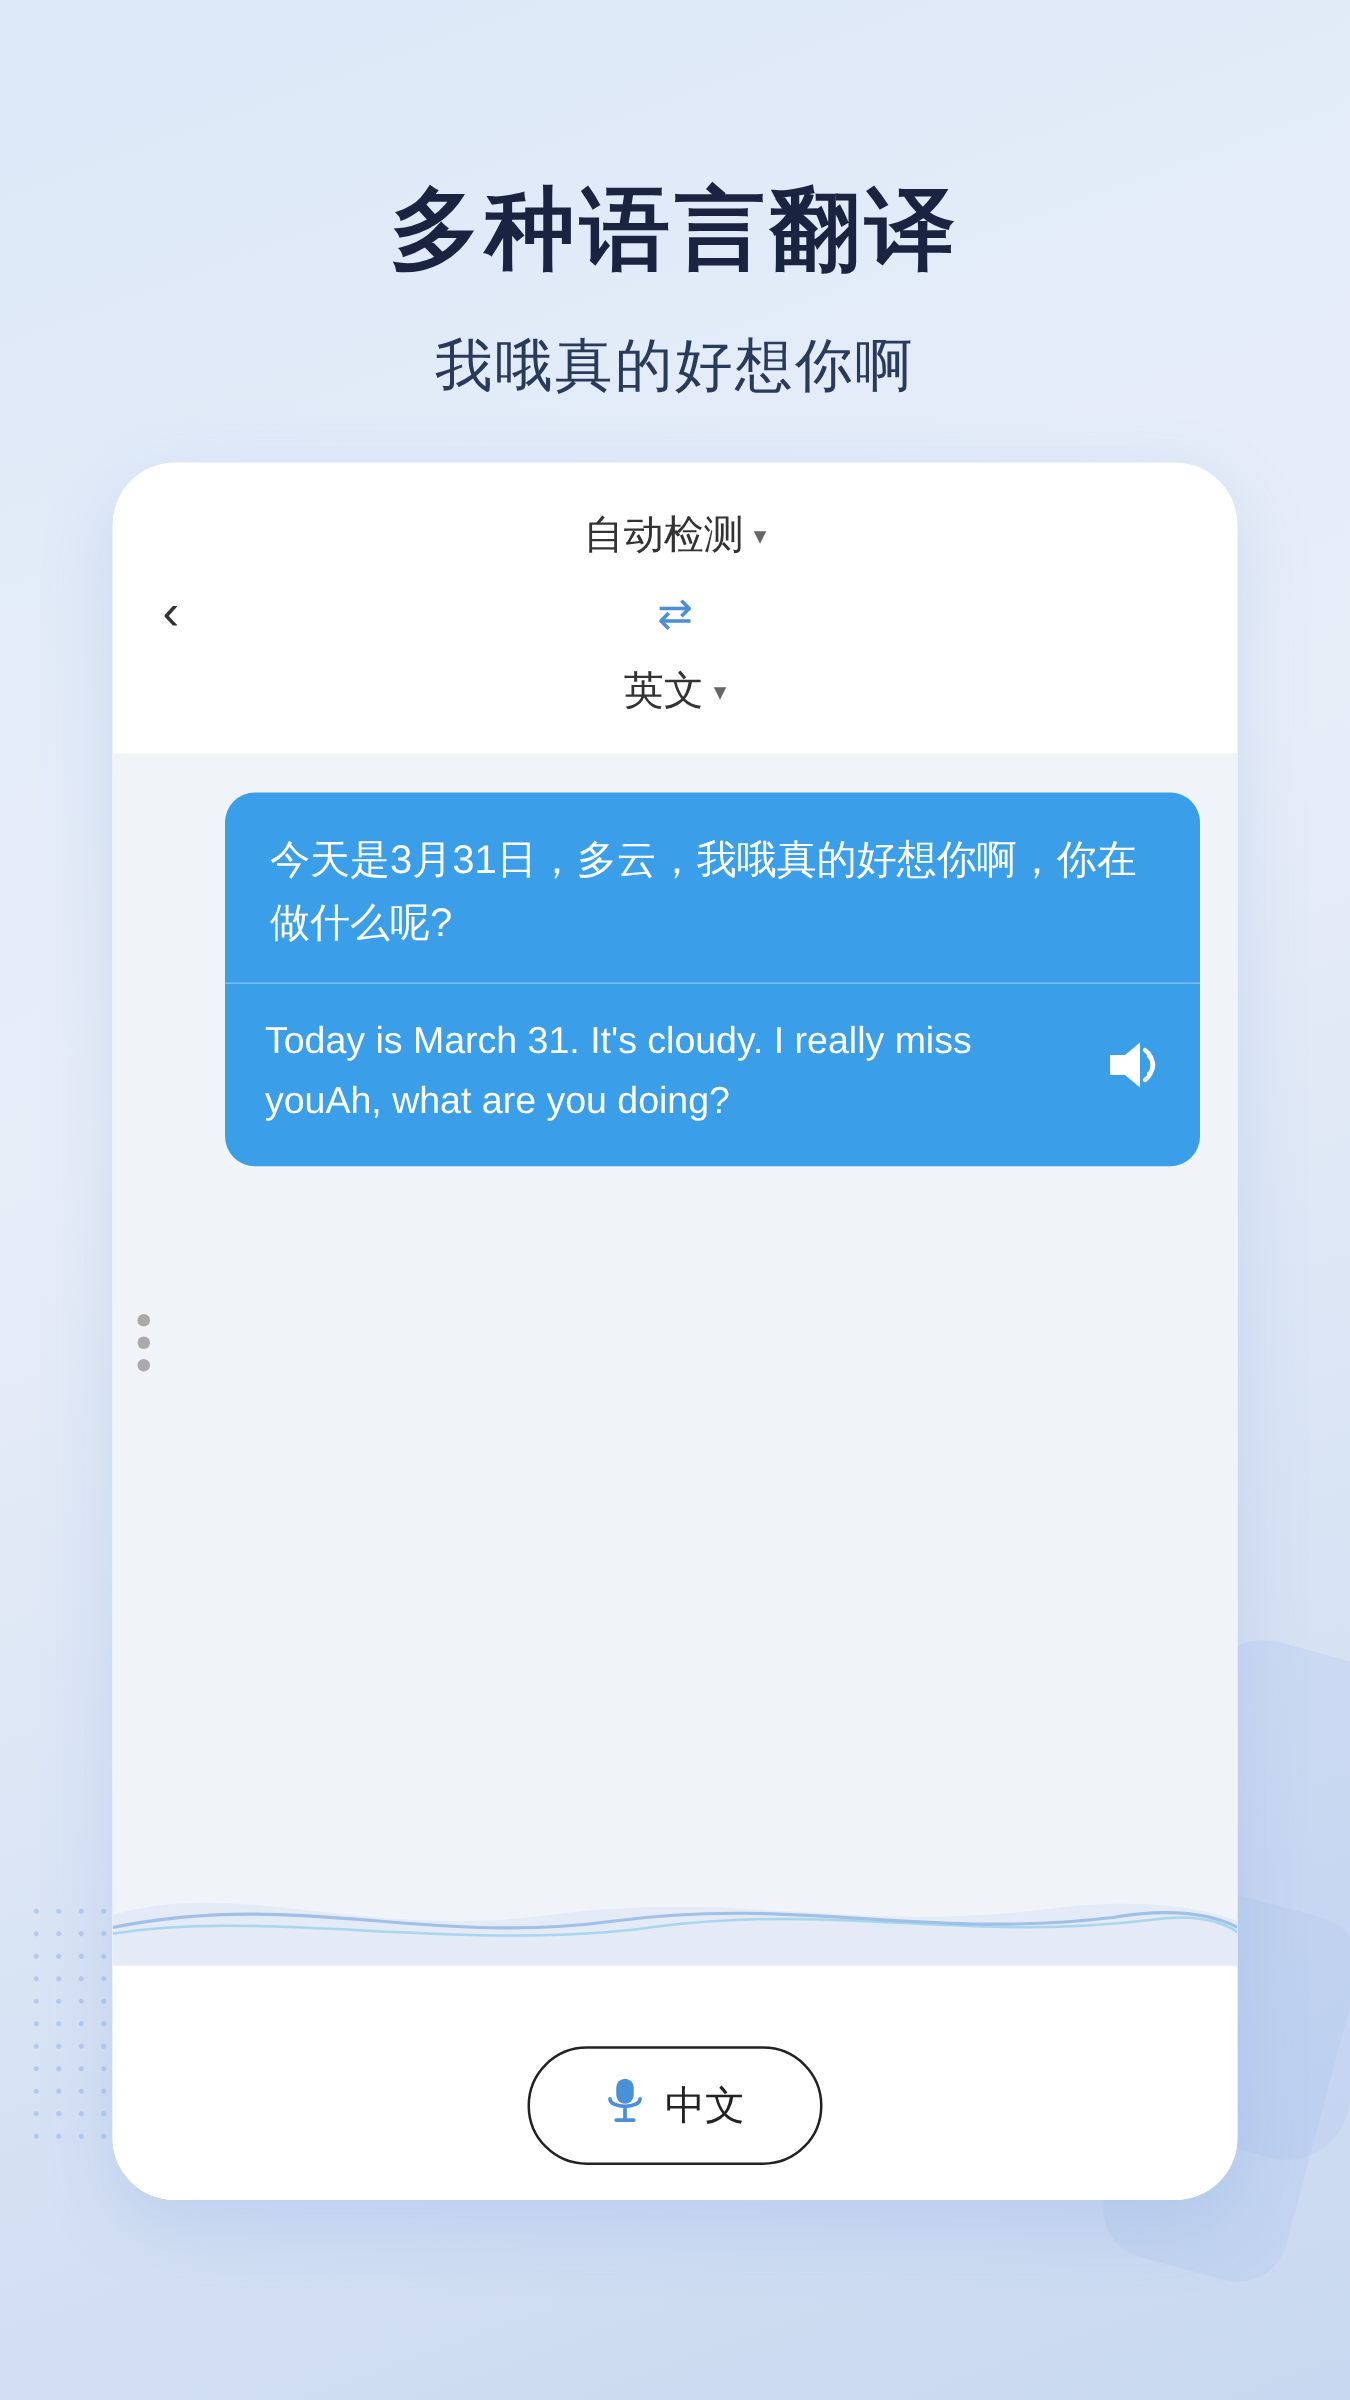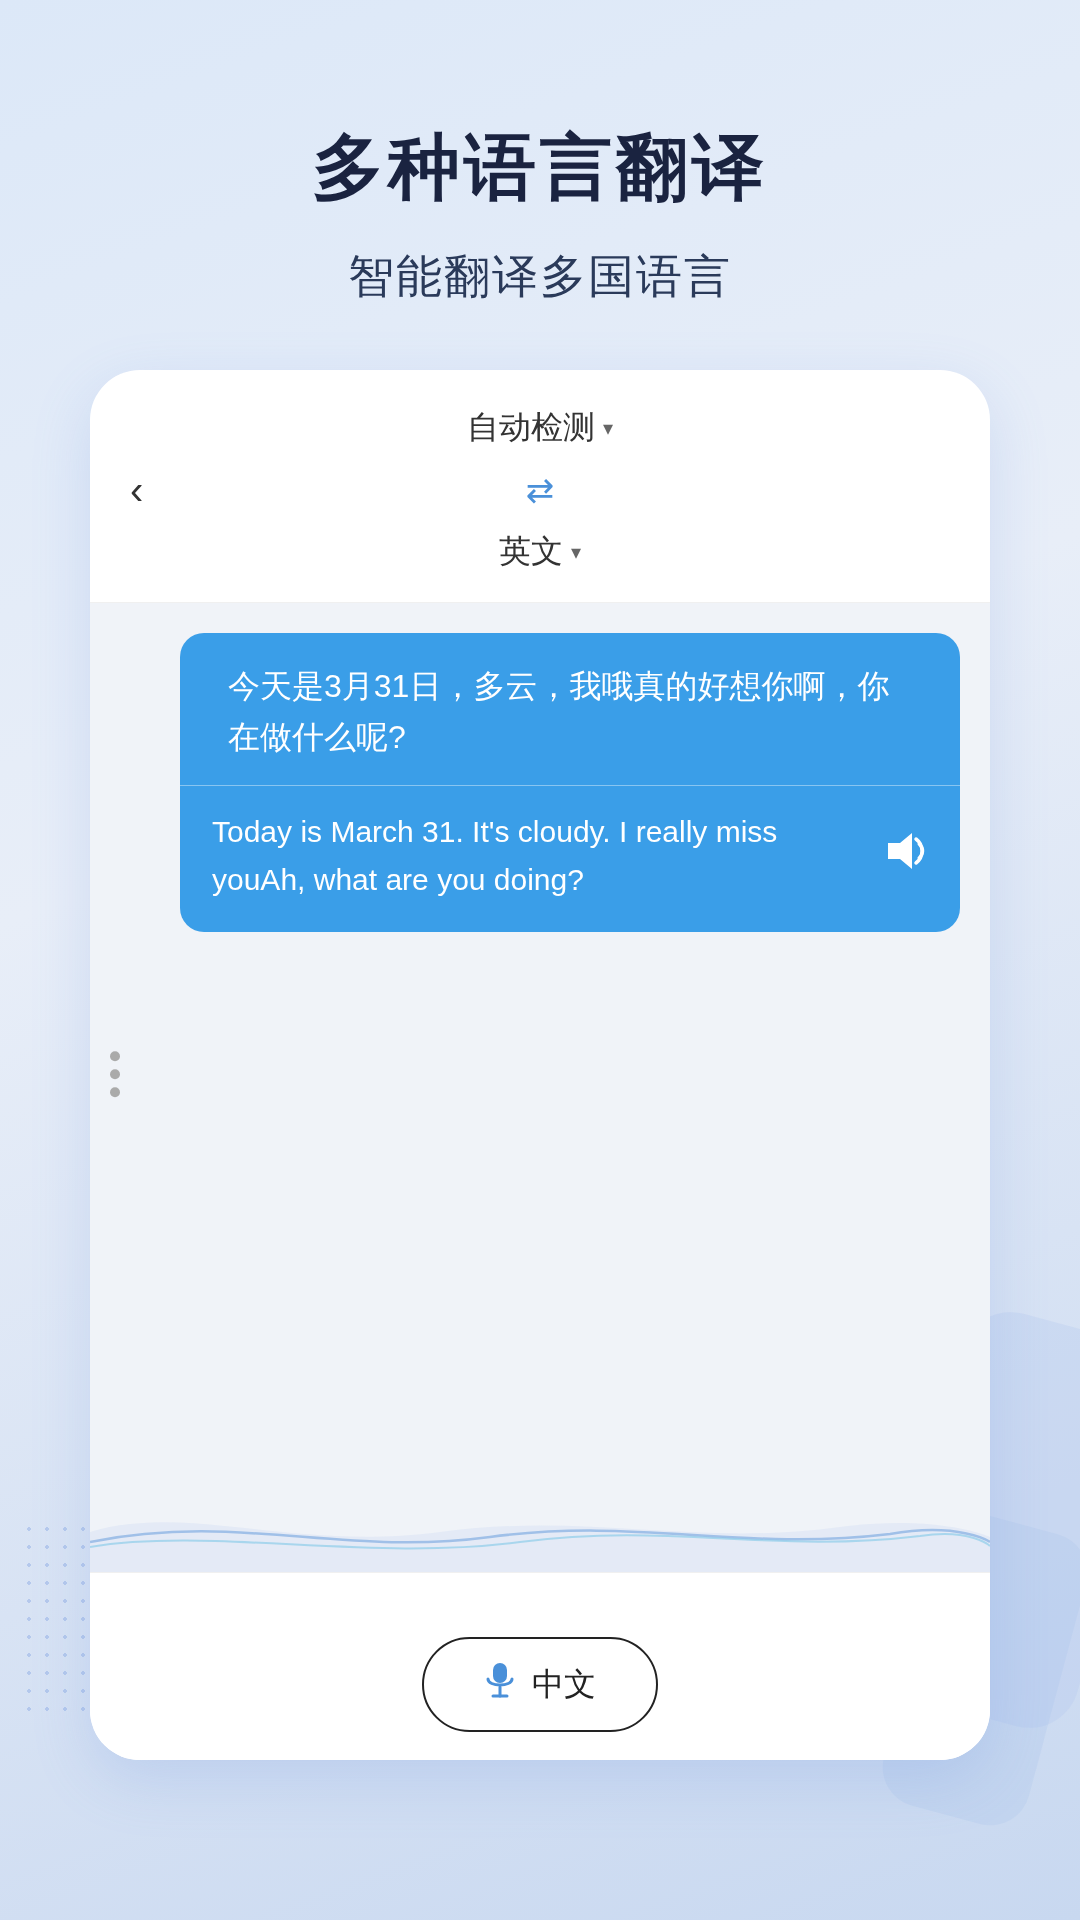--- a/index.html
+++ b/index.html
@@ -43,20 +43,21 @@
       height: 200px;
       background-image: radial-gradient(circle, rgba(100,140,220,0.3) 2px, transparent 2px);
       background-size: 18px 18px;
     }
 
     
     .header-section {
       text-align: center;
       padding-top: 120px;
       padding-bottom: 60px;
+      margin-top: 16px;
     }
 
     .main-title {
       font-size: 72px;
       font-weight: 900;
       color: #1a2340;
       letter-spacing: 4px;
       margin-bottom: 30px;
     }
 
@@ -158,21 +159,21 @@
 
     
     .message-bubble {
       background: #3a9ee8;
       border-radius: 24px;
       margin-left: 60px;
       overflow: hidden;
     }
 
     .bubble-original {
-      padding: 28px 48px 22px;
+      padding: 28px 36px 22px;
       font-size: 32px;
       color: #ffffff;
       line-height: 1.6;
       font-weight: 500;
       border-bottom: 1px solid rgba(255,255,255,0.4);
     }
 
     .bubble-translated {
       padding: 22px 32px 28px;
       font-size: 30px;
@@ -243,21 +244,21 @@
   </style>
 </head>
 <body>
 
 <div class="bg-decoration"></div>
 <div class="bg-decoration2"></div>
 <div class="bg-dots"></div>
 
 <div class="header-section">
   <div class="main-title">多种语言翻译</div>
-  <div class="sub-title">智能翻译多国语言</div>
+  <div class="sub-title">我哦真的好想你啊</div>
 </div>
 
 <div class="app-card">
 
   <div class="app-header">
     <div class="back-btn">‹</div>
     <div class="lang-selector">
       <div class="lang-item">
         <span>自动检测</span>
         <span class="lang-arrow">▾</span>

